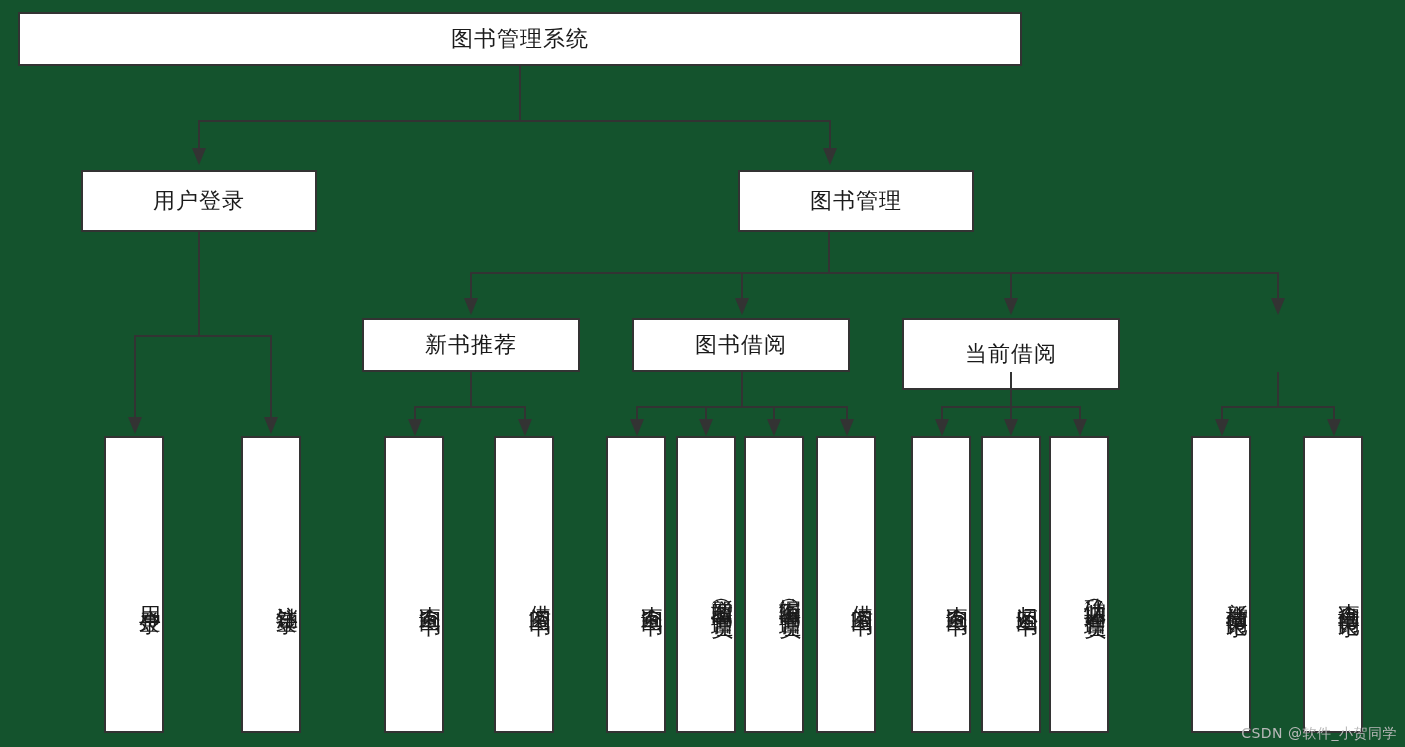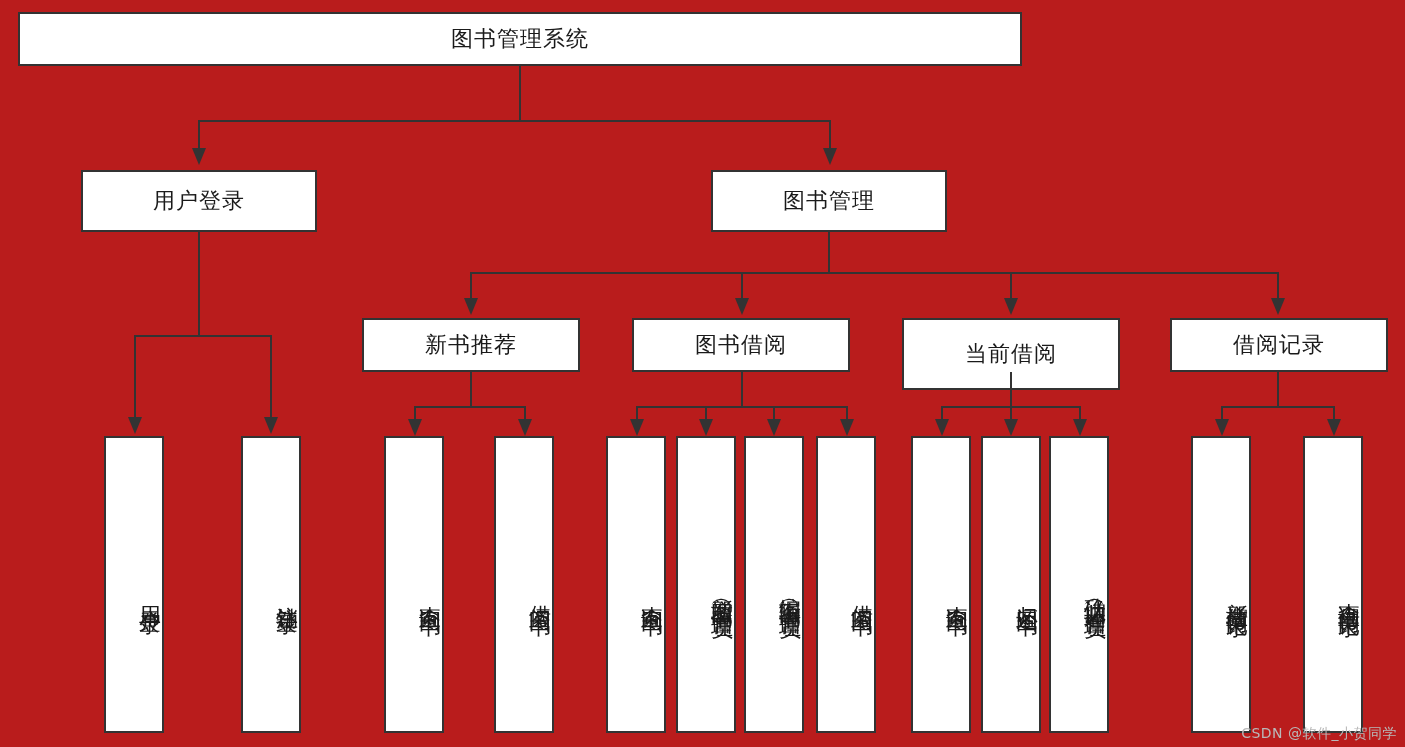--- a/index.html
+++ b/index.html
@@ -7,21 +7,21 @@
     padding: 0;
     background: #ffffff;
   }
   body {
     font-family: "DejaVu Sans", "Liberation Sans", sans-serif;
   }
   #canvas {
     position: relative;
     width: 1405px;
     height: 747px;
-    background: #b91c1c;
+    background: #14532d;
     overflow: hidden;
   }
   .node {
     position: absolute;
     box-sizing: border-box;
     border: 2px solid #333333;
     background: #ffffff;
     display: flex;
     align-items: center;
     justify-content: center;
@@ -86,21 +86,21 @@
 
   <div class="conn v" style="left:198px; top:120px; height:28px;"></div>
   <div class="arrow" style="left:192px; top:148px;"></div>
 
   <div class="conn v" style="left:829px; top:120px; height:28px;"></div>
   <div class="arrow" style="left:823px; top:148px;"></div>
 
   <div class="node horiz" style="left:81px; top:170px; width:236px; height:62px;">
     <span>用户登录</span>
   </div>
-  <div class="node horiz" style="left:711px; top:170px; width:236px; height:62px;">
+  <div class="node horiz" style="left:738px; top:170px; width:236px; height:62px;">
     <span>图书管理</span>
   </div>
 
   <div class="conn v" style="left:198px; top:232px; height:103px;"></div>
   <div class="conn h" style="left:134px; top:335px; width:138px;"></div>
   <div class="conn v" style="left:134px; top:335px; height:82px;"></div>
   <div class="arrow" style="left:128px; top:417px;"></div>
   <div class="conn v" style="left:270px; top:335px; height:82px;"></div>
   <div class="arrow" style="left:264px; top:417px;"></div>
 
@@ -120,23 +120,20 @@
   <div class="arrow" style="left:1271px; top:298px;"></div>
 
   <div class="node horiz" style="left:632px; top:318px; width:218px; height:54px;">
     <span>图书借阅</span>
   </div>
   <div class="node horiz" style="left:362px; top:318px; width:218px; height:54px;">
     <span>新书推荐</span>
   </div>
   <div class="node horiz" style="left:902px; top:318px; width:218px; height:72px;">
     <span>当前借阅</span>
-  </div>
-  <div class="node horiz" style="left:1170px; top:318px; width:218px; height:54px;">
-    <span>借阅记录</span>
   </div>
 
   <div class="conn v" style="left:470px; top:372px; height:34px;"></div>
   <div class="conn h" style="left:414px; top:406px; width:112px;"></div>
   <div class="conn v" style="left:414px; top:406px; height:13px;"></div>
   <div class="arrow" style="left:408px; top:419px;"></div>
   <div class="conn v" style="left:524px; top:406px; height:13px;"></div>
   <div class="arrow" style="left:518px; top:419px;"></div>
 
   <div class="conn v" style="left:741px; top:372px; height:34px;"></div>

